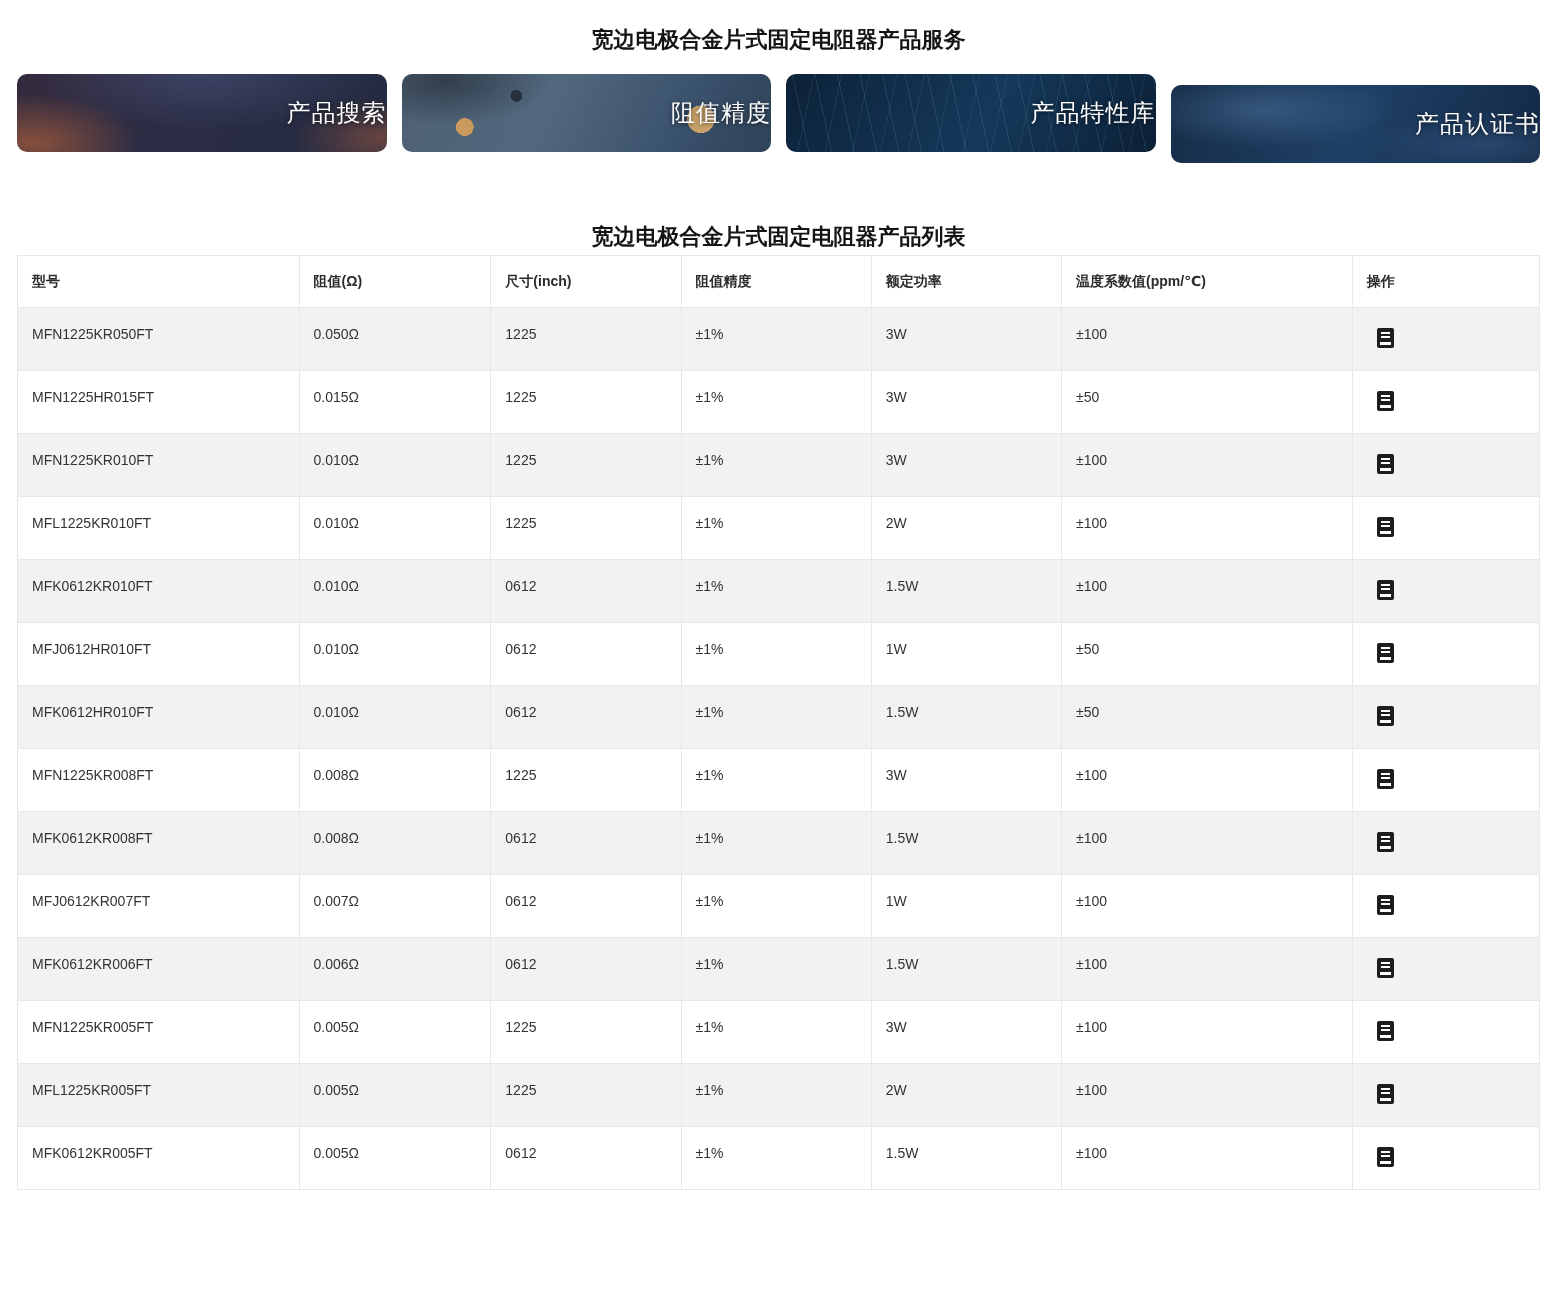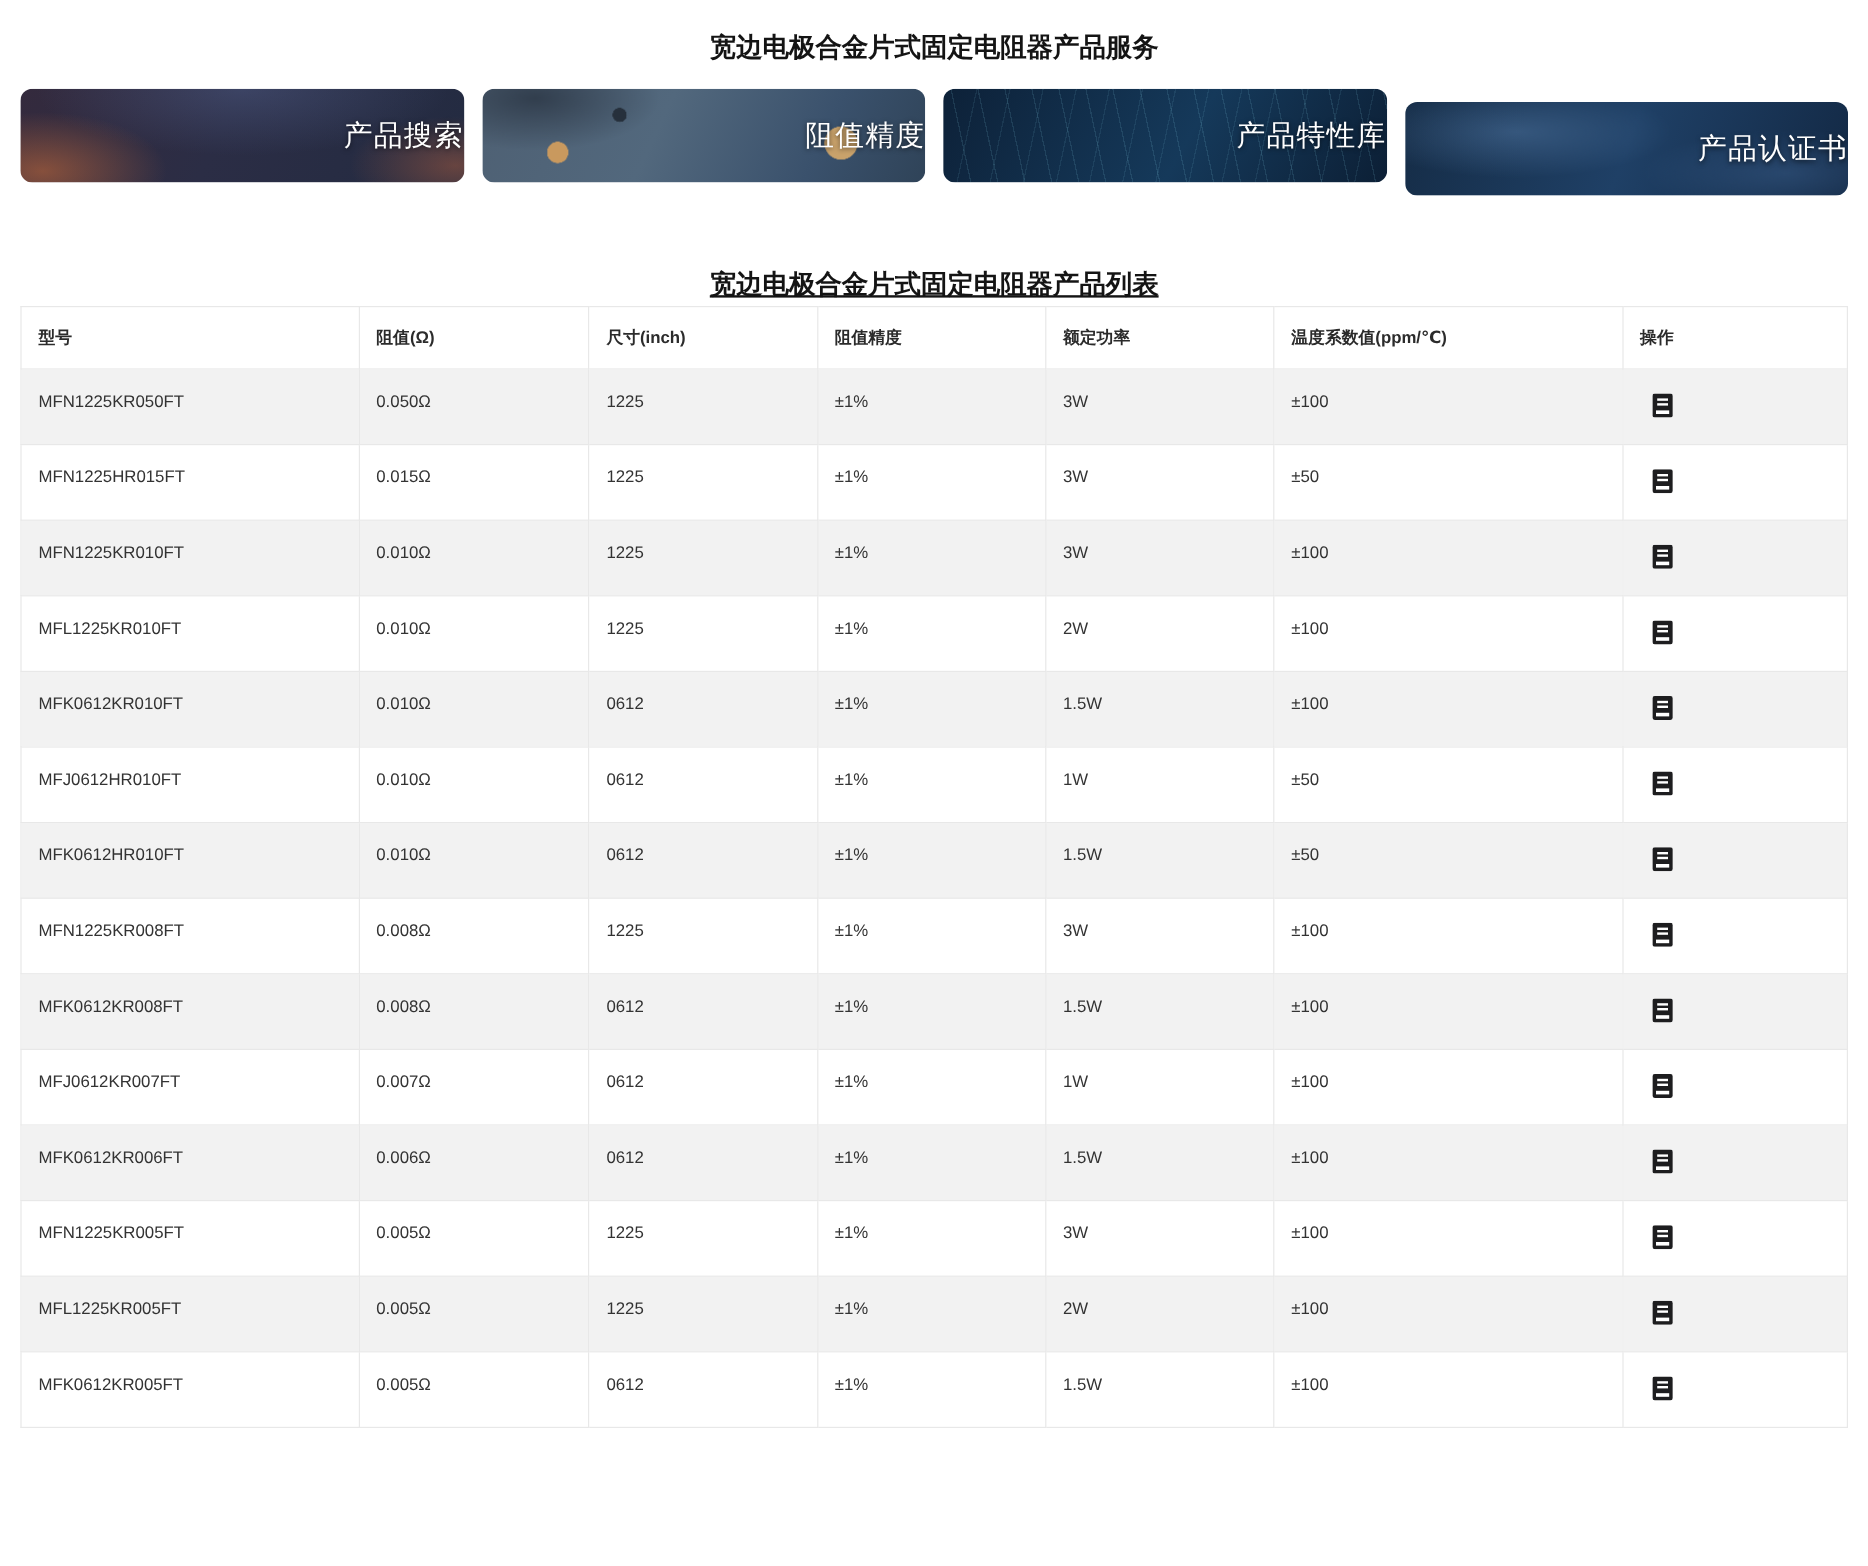--- a/index.html
+++ b/index.html
@@ -15,21 +15,21 @@
 
   .section-title {
     text-align: center;
     font-size: 22px;
     font-weight: bold;
     color: #141414;
     margin: 4px;
     line-height: 28px;
   }
   .service-title { padding-top: 22px; }
-  .list-title { margin-top: 60px; text-decoration: underline; }
+  .list-title { margin-top: 60px; }
 
   
   .nav-row {
     display: flex;
     gap: 15px;
     margin-top: 20px;
   }
   .nav-card {
     flex: 1 1 0;
     height: 78px;

